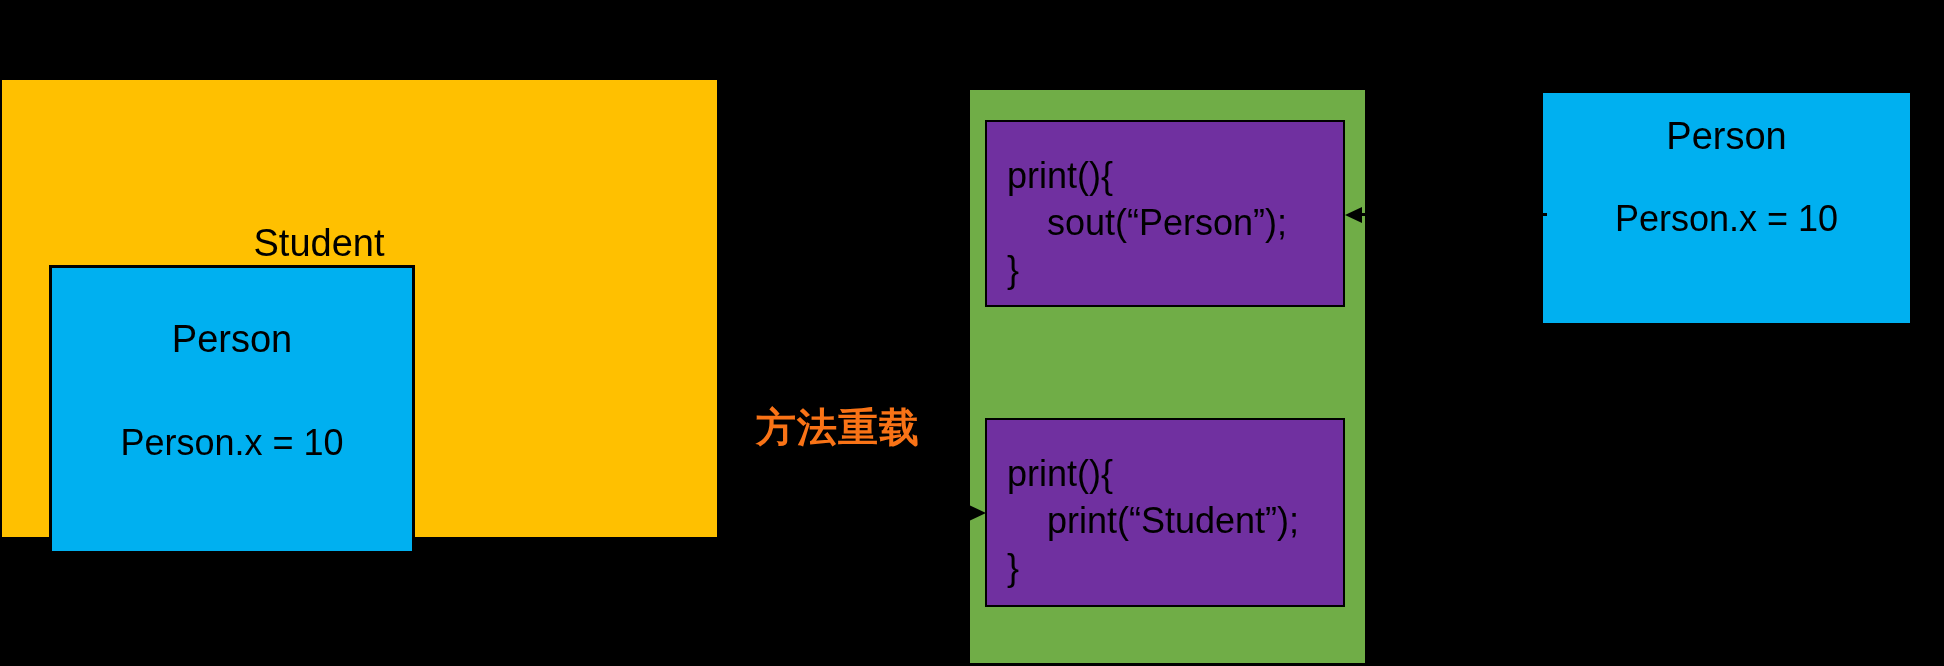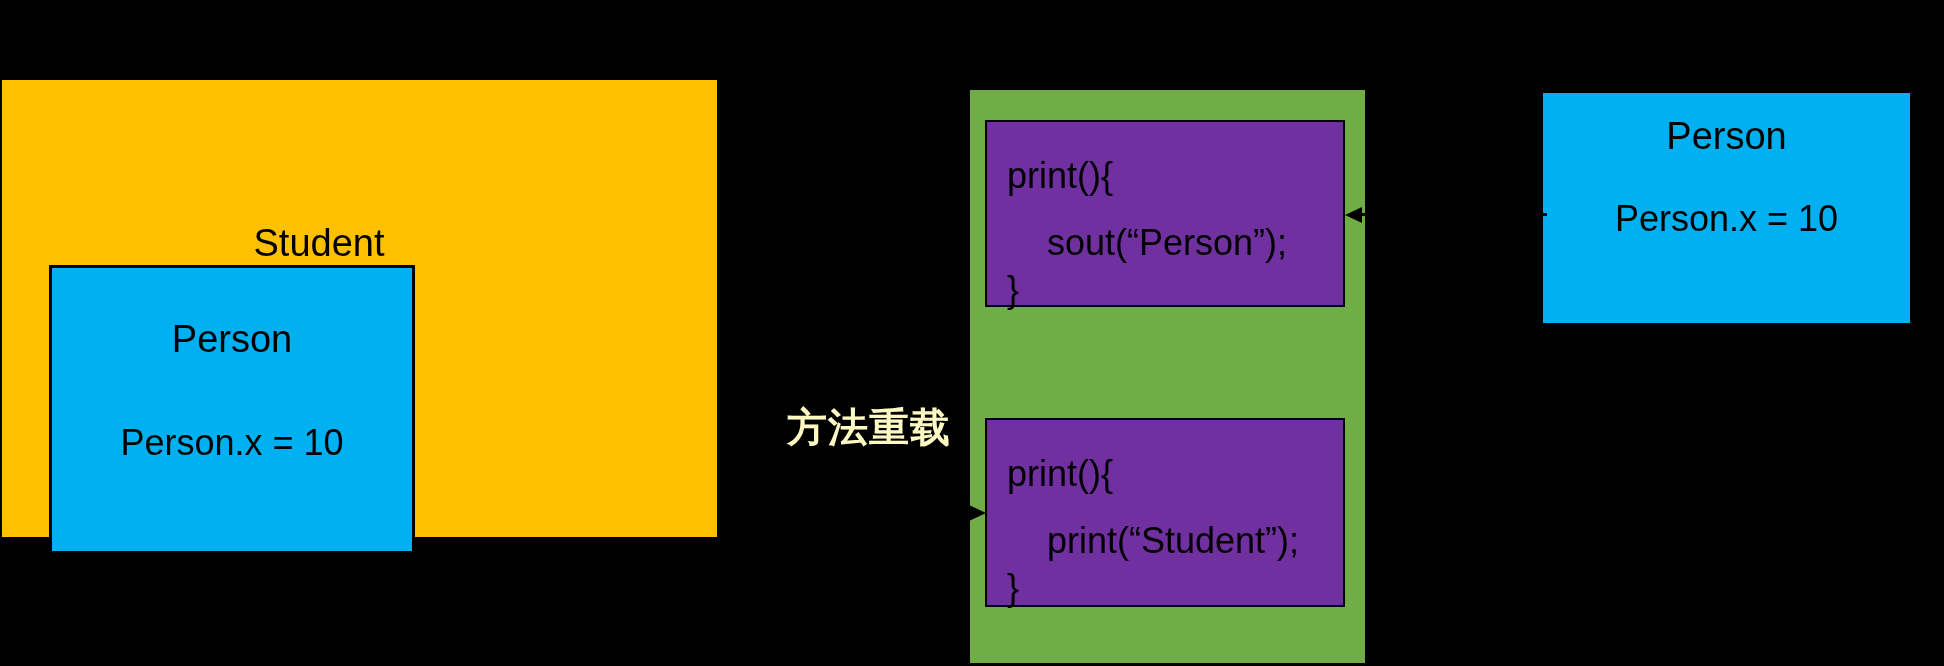--- a/index.html
+++ b/index.html
@@ -55,42 +55,42 @@
     left:15px;width:360px;
     background:#7030A0;
     border:2px solid #000000;
     box-sizing:border-box;
     font-size:36px;line-height:47px;
   }
   .method-box-1{top:30px;height:187px;}
   .method-box-2{top:328px;height:189px;}
   .code{padding:30px 0 0 20px;}
   .code-line{white-space:pre;}
-  .code-indent{margin-left:40px;margin-top:20px;}
+  .code-indent{margin-left:40px;}
 
   
   .person-obj-box{
     left:1543px;top:93px;width:367px;height:230px;
     background:#00B0F0;
   }
   .person-obj-title{
     left:0;top:20px;width:100%;
     text-align:center;
     font-size:38px;line-height:46px;
   }
   .person-obj-field{
     left:0;top:104px;width:100%;
     text-align:center;
     font-size:36px;line-height:44px;
   }
 
   
   .annotation{
-    left:787px;top:403px;
-    color:#fef9c3;
+    left:756px;top:403px;
+    color:#f97316;
     font-size:40px;line-height:48px;
     font-weight:bold;
     letter-spacing:1px;
   }
 
   
   .line{background:#000000;height:3px;}
   .line-to-person-print{left:1361px;top:213px;width:186px;}
   .head-left{
     left:1345px;top:207px;

